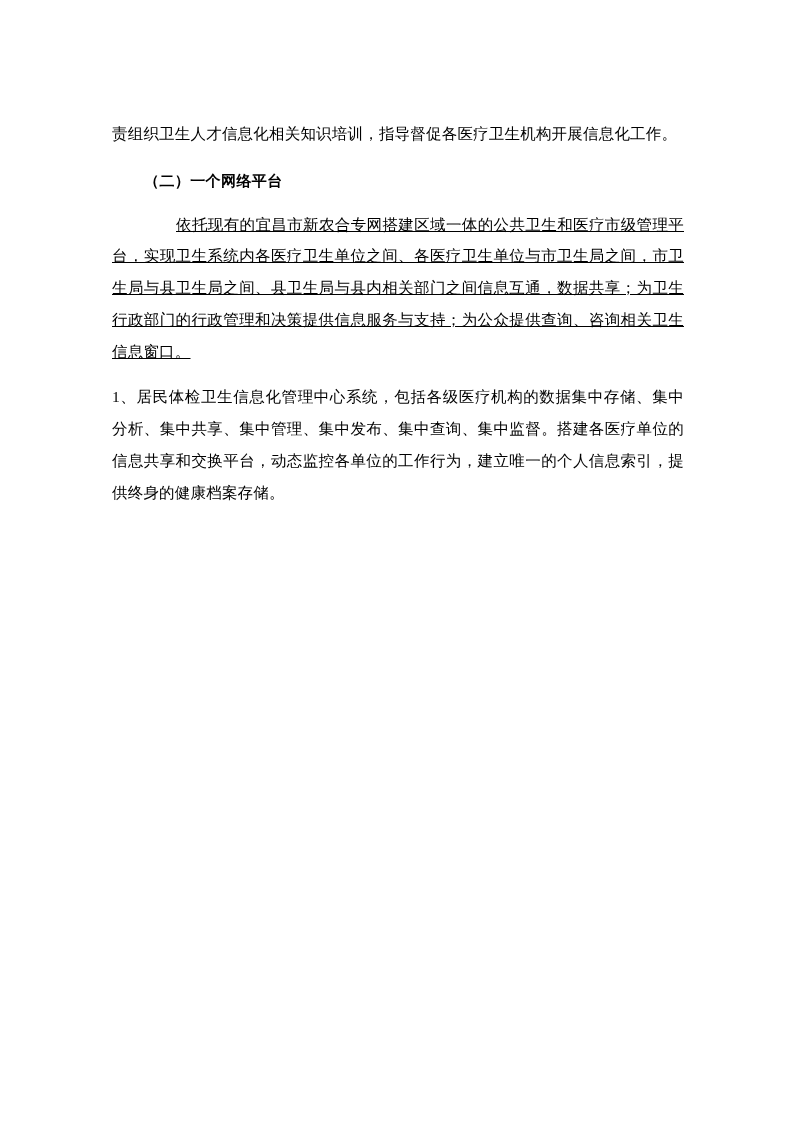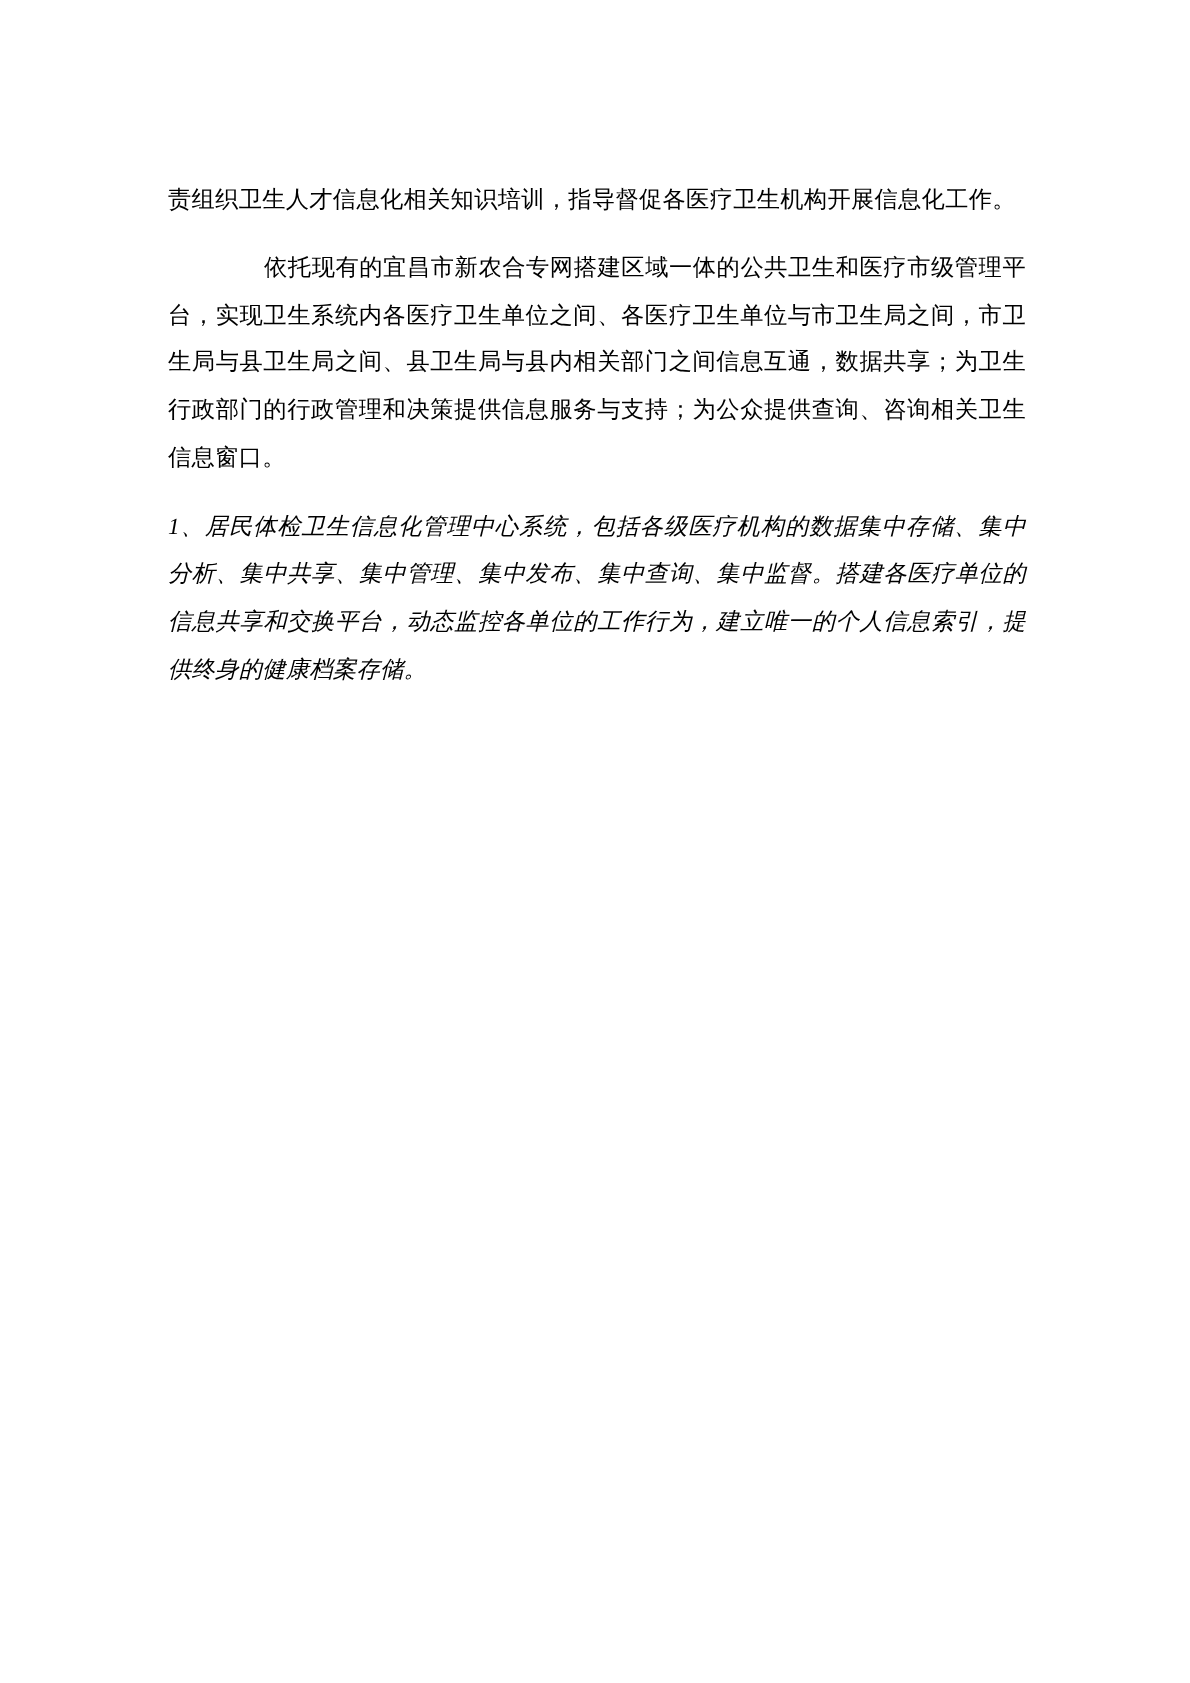--- a/index.html
+++ b/index.html
@@ -44,39 +44,40 @@
     font-family: "Liberation Sans", "DejaVu Sans", sans-serif;
     font-size: 15px;
     margin-top: 16px;
     margin-bottom: 12px;
     text-indent: 32px;
     letter-spacing: 0.4px;
   }
   .para-indent-big {
     text-indent: 64px;
     margin-bottom: 6px;
+    text-decoration: underline;
   }
   .para-numbered {
     margin-top: 14px;
     margin-bottom: 6px;
     text-indent: 0;
-    font-style: italic;
   }
   .spacer-bottom {
     height: 40px;
   }
 </style>
 </head>
 <body>
 
 <div class="page">
   <div class="doc-body">
 
     <p class="para-continued">责组织卫生人才信息化相关知识培训，指导督促各医疗卫生机构开展信息化工作。</p>
 
+    <p class="heading">（二）一个网络平台</p>
 
     <p class="para-indent-big">依托现有的宜昌市新农合专网搭建区域一体的公共卫生和医疗市级管理平台，实现卫生系统内各医疗卫生单位之间、各医疗卫生单位与市卫生局之间，市卫生局与县卫生局之间、县卫生局与县内相关部门之间信息互通，数据共享；为卫生行政部门的行政管理和决策提供信息服务与支持；为公众提供查询、咨询相关卫生信息窗口。</p>
 
 
     <p class="para-numbered">1、居民体检卫生信息化管理中心系统，包括各级医疗机构的数据集中存储、集中分析、集中共享、集中管理、集中发布、集中查询、集中监督。搭建各医疗单位的信息共享和交换平台，动态监控各单位的工作行为，建立唯一的个人信息索引，提供终身的健康档案存储。</p>
 
 
 
     <div class="spacer-bottom"></div>
   </div>

